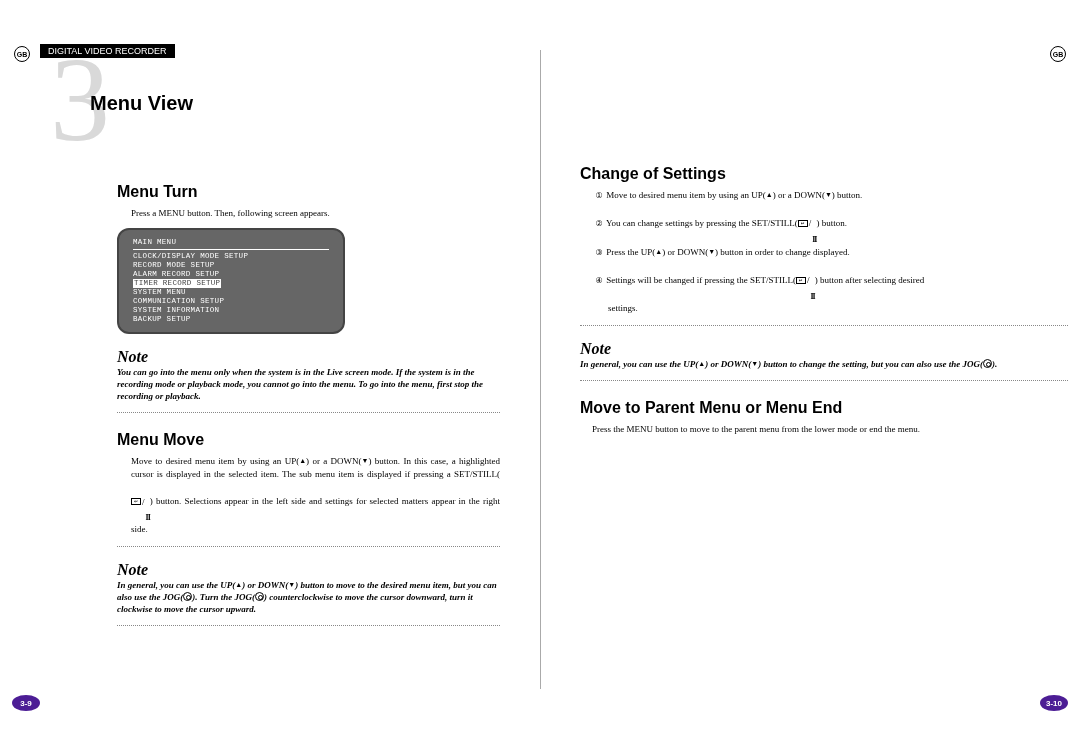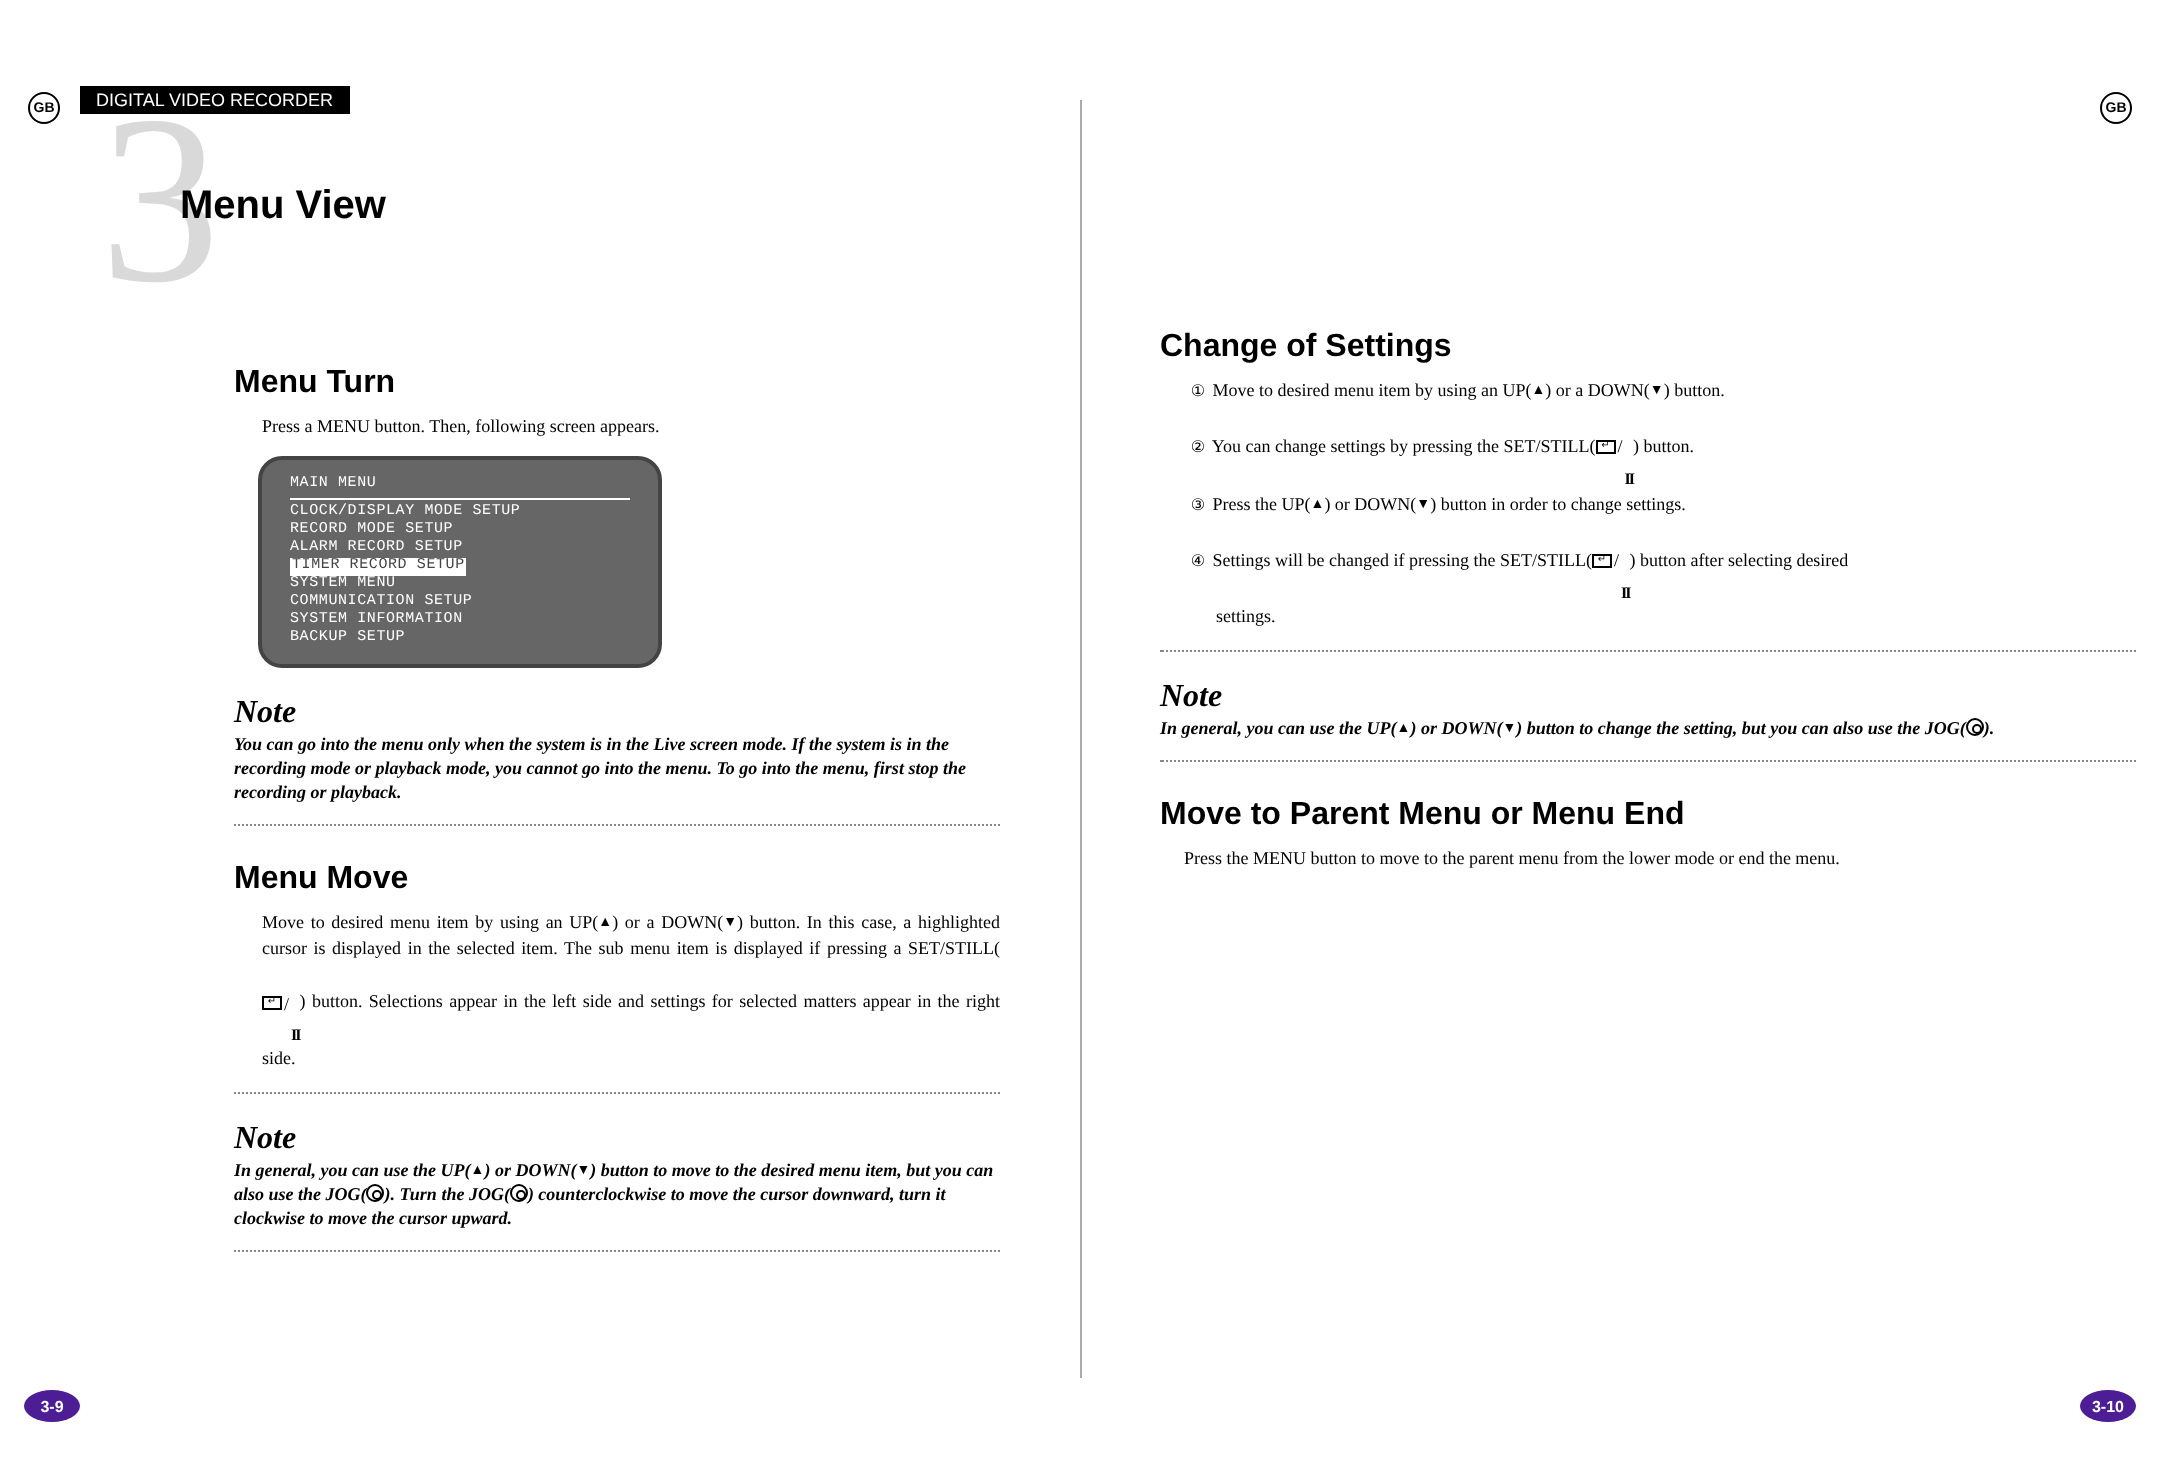--- a/index.html
+++ b/index.html
@@ -78,22 +78,22 @@
     margin-left: 14px;
   }
   .body-text-right {
     font-size: 9px;
     line-height: 1.45;
     font-family: 'Times New Roman', serif;
     margin-left: 14px;
   }
   .justified { text-align: justify; }
   .monitor {
-    margin: 8px 0 8px 12px;
-    width: 202px;
+    margin: 8px 0 8px 0;
+    width: 228px;
     background: #666;
     border-radius: 12px;
     border: 2px solid #444;
     padding: 8px 14px 8px 14px;
   }
   .monitor-inner {
     font-family: 'Courier New', monospace;
     font-size: 7.5px;
     color: #fff;
     letter-spacing: 0.3px;
@@ -213,21 +213,21 @@
   <div class="right-page">
     <div class="gb gb-right">GB</div>
 
     <div class="content">
 
       <div class="section-block">
         <div class="section-title">Change of Settings</div>
         <div class="body-text-right">
           <div><span class="num-circle">①</span> <span>Move to desired menu item by using an UP(</span><span class="icon-tri">▲</span><span>) or a DOWN(</span><span class="icon-tri">▼</span><span>) button.</span></div>
           <div><span class="num-circle">②</span> <span>You can change settings by pressing the SET/STILL(</span><span class="icon-setstill"><span class="box">↵</span>/<span class="bars">II</span></span><span>) button.</span></div>
-          <div><span class="num-circle">③</span> <span>Press the UP(</span><span class="icon-tri">▲</span><span>) or DOWN(</span><span class="icon-tri">▼</span><span>) button in order to change settings.</span></div>
+          <div><span class="num-circle">③</span> <span>Press the UP(</span><span class="icon-tri">▲</span><span>) or DOWN(</span><span class="icon-tri">▼</span><span>) button in order to change displayed.</span></div>
           <div><span class="num-circle">④</span> <span>Settings will be changed if pressing the SET/STILL(</span><span class="icon-setstill"><span class="box">↵</span>/<span class="bars">II</span></span><span>) button after selecting desired</span></div>
           <div style="margin-left:14px">settings.</div>
         </div>
         <hr class="dotted-sep">
         <div class="note-label">Note</div>
         <div class="note-text">
           <span>In general, you can use the UP(</span><span class="icon-tri">▲</span><span>) or DOWN(</span><span class="icon-tri">▼</span><span>) button to change the setting, but you can also use the JOG(</span><span class="icon-jog"></span><span>).</span>
         </div>
         <hr class="dotted-sep">
       </div>

